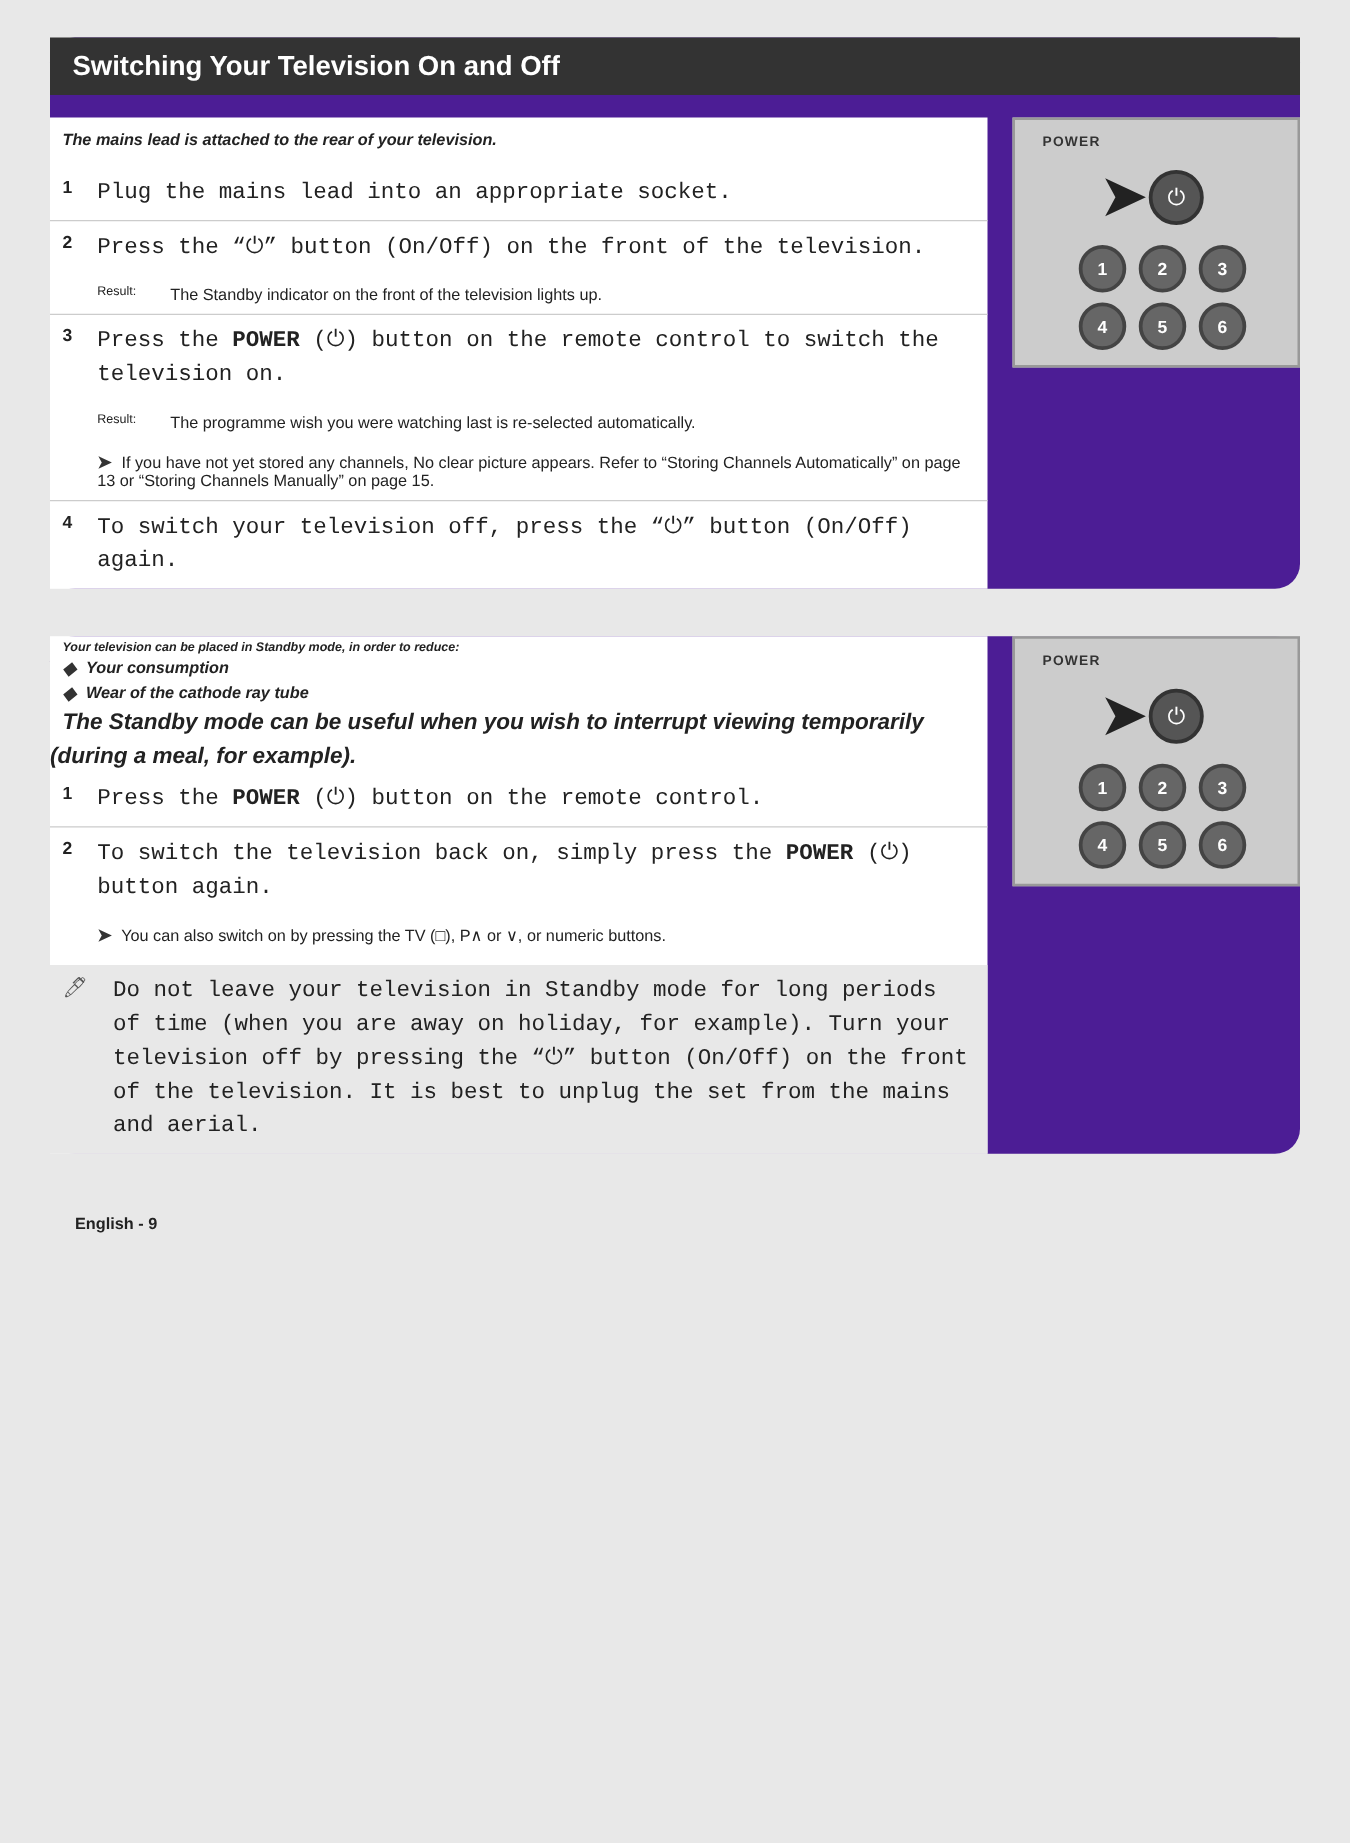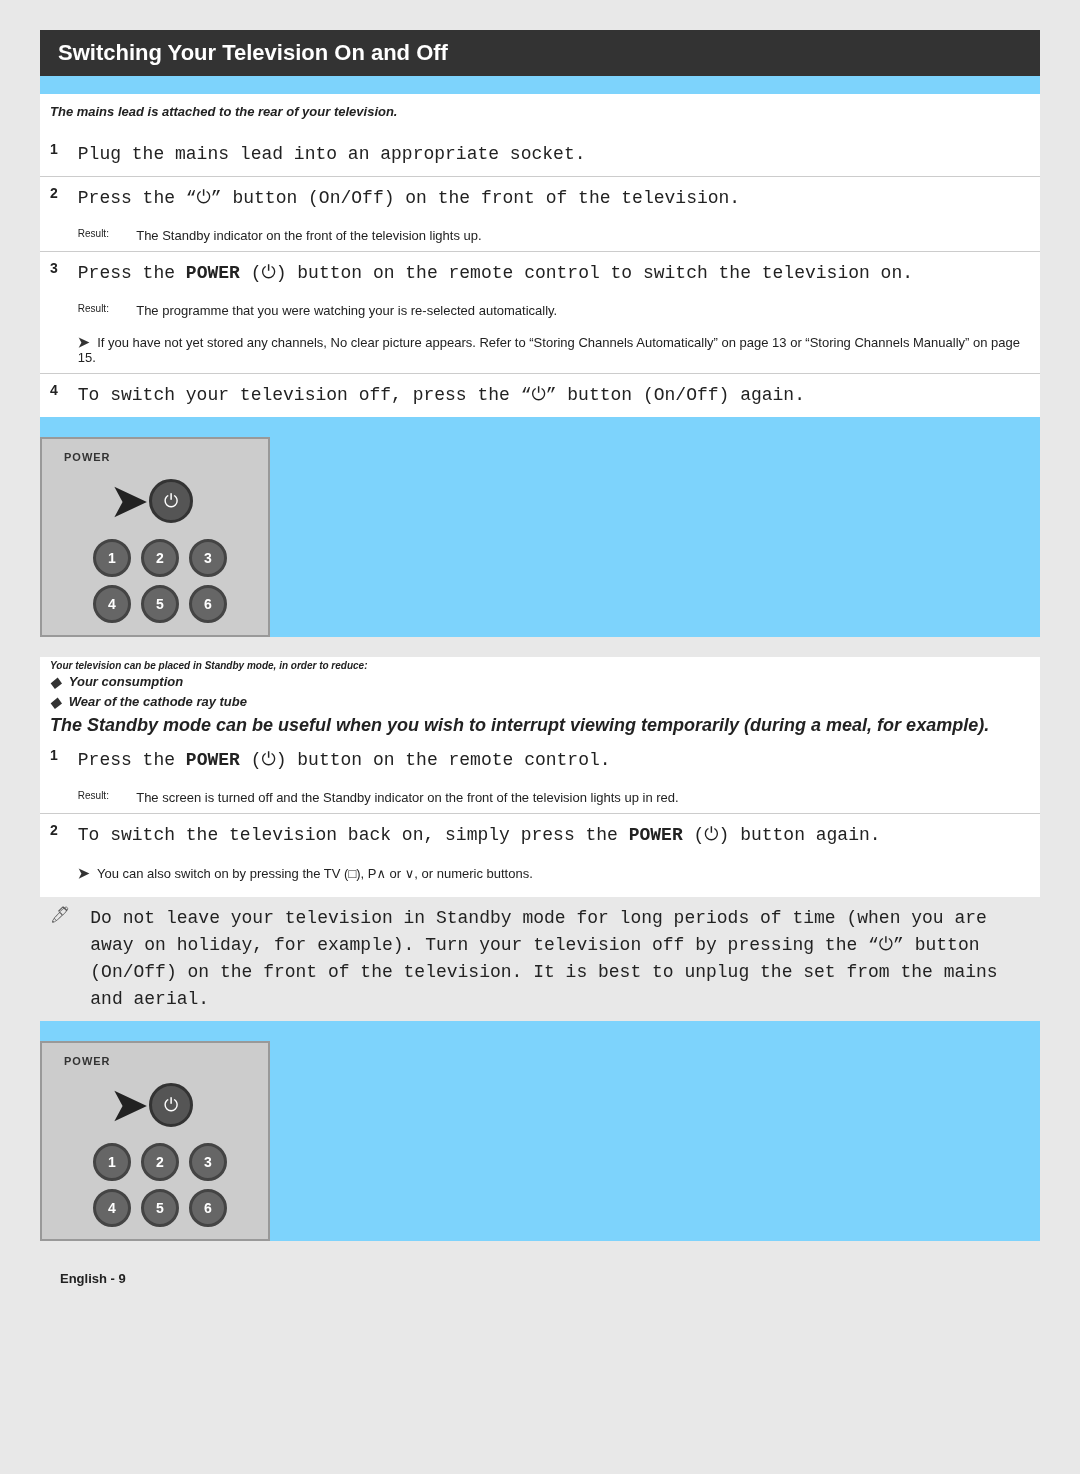--- a/index.html
+++ b/index.html
@@ -13,38 +13,38 @@
       padding: 30px 40px;
     }
 
     .page-wrapper {
       background: #e8e8e8;
       width: 100%;
     }
 
     
     .section {
-      background: #7dd3fc;
-      margin-bottom: 20px;
+      background: #4c1d95;
+      margin-bottom: 38px;
+      border-radius: 20px;
     }
 
     .section-title {
       background: #333;
       color: #fff;
       font-size: 22px;
       font-weight: bold;
       padding: 10px 18px;
       margin-bottom: 18px;
       display: inline-block;
       width: 100%;
     }
 
     .section-layout {
       display: flex;
-      flex-direction: column;
       gap: 20px;
       align-items: flex-start;
     }
 
     .section-content {
       flex: 1;
       background: #fff;
       padding: 0;
     }
 
@@ -267,21 +267,21 @@
           </tr>
 
           <tr>
             <td class="step-num">3</td>
             <td class="step-content">Press the <strong>POWER</strong> (⏻) button on the remote control to switch the television on.</td>
           </tr>
           <tr class="result-row">
             <td></td>
             <td>
               <span class="result-label">Result:</span>
-              <span>The programme that you were watching your is re-selected automatically.</span>
+              <span>The programme wish you were watching last is re-selected automatically.</span>
             </td>
           </tr>
           <tr class="arrow-row">
             <td></td>
             <td>
               <span class="arrow-symbol">➤</span>
               <span>If you have not yet stored any channels, No clear picture appears. Refer to “Storing Channels Automatically” on page 13 or “Storing Channels Manually” on page 15.</span>
             </td>
           </tr>
 
@@ -331,27 +331,20 @@
         </div>
         <span class="standby-note">The Standby mode can be useful when you wish to interrupt viewing temporarily (during a meal, for example).</span>
 
         <table class="steps-table">
 
           <tbody>
               <tr>
             <td class="step-num">1</td>
             <td class="step-content">Press the <strong>POWER</strong> (⏻) button on the remote control.</td>
           </tr>
-          <tr class="result-row">
-            <td></td>
-            <td>
-              <span class="result-label">Result:</span>
-              <span>The screen is turned off and the Standby indicator on the front of the television lights up in red.</span>
-            </td>
-          </tr>
 
           <tr>
             <td class="step-num">2</td>
             <td class="step-content">To switch the television back on, simply press the <strong>POWER</strong> (⏻) button again.</td>
           </tr>
           <tr class="arrow-row">
             <td></td>
             <td>
               <span class="arrow-symbol">➤</span>
               <span>You can also switch on by pressing the TV (□), P∧ or ∨, or numeric buttons.</span>

